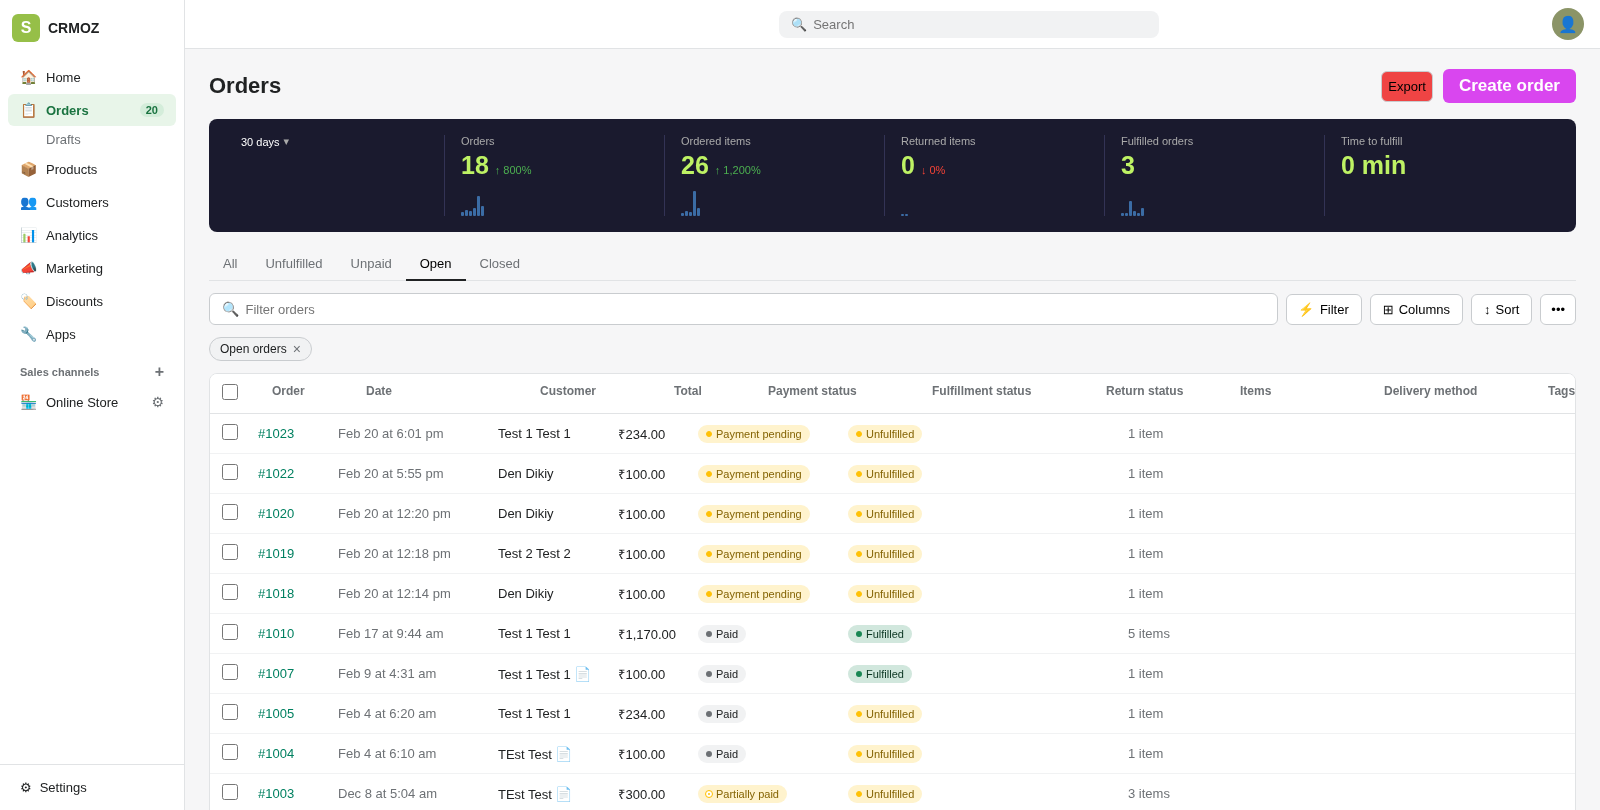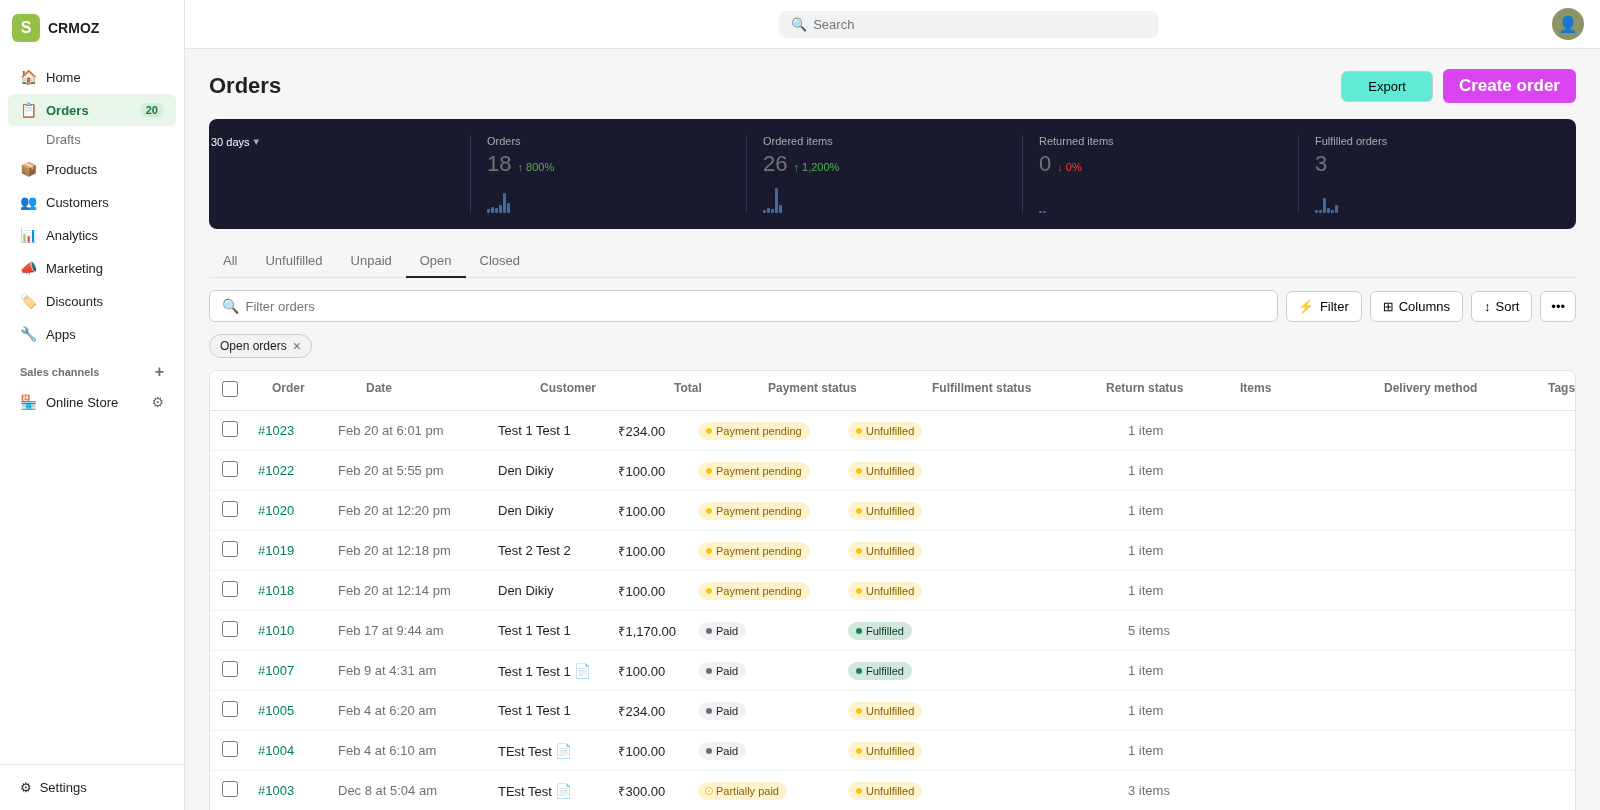--- a/index.html
+++ b/index.html
@@ -25,41 +25,41 @@
     .main { flex: 1; display: flex; flex-direction: column; overflow: hidden; }
     .topbar { background: #fff; border-bottom: 1px solid #e1e3e5; padding: 8px 16px; display: flex; align-items: center; justify-content: space-between; }
     .search-bar { display: flex; align-items: center; background: #f1f2f3; border-radius: 8px; padding: 6px 12px; gap: 6px; width: 380px; }
     .search-bar input { border: none; background: transparent; outline: none; font-size: 13px; color: #202223; width: 100%; }
     .avatar { width: 32px; height: 32px; border-radius: 50%; background: #8b9467; display: flex; align-items: center; justify-content: center; overflow: hidden; cursor: pointer; }
 
     .content { flex: 1; overflow-y: auto; padding: 20px 24px; }
     .page-header { display: flex; align-items: center; justify-content: space-between; margin-bottom: 16px; }
     .page-title { font-size: 22px; font-weight: 700; }
     .header-actions { display: flex; gap: 10px; align-items: center; }
-    .btn-secondary { background: #5eead4; border: 1px solid #c9cccf; border-radius: 6px; padding: 7px 26px; font-size: 13px; cursor: pointer; font-weight: 500; }
+    .btn-secondary { background: #ef4444; border: 1px solid #c9cccf; border-radius: 6px; padding: 7px 6px; font-size: 13px; cursor: pointer; font-weight: 500; }
     .btn-primary { background: #d946ef; color: white; border: none; border-radius: 6px; padding: 7px 16px; font-size: 17px; cursor: pointer; font-weight: 600; }
 
     
-    .stats-bar { background: #1a1a2e; border-radius: 8px; padding: 16px 2px; display: flex; gap: 0; margin-bottom: 16px; color: white; }
+    .stats-bar { background: #1a1a2e; border-radius: 8px; padding: 16px 32px; display: flex; gap: 0; margin-bottom: 16px; color: white; }
     .stat-item { flex: 1; padding: 0 16px; border-right: 1px solid #333355; }
     .stat-item:first-child { padding-left: 0; }
     .stat-item:last-child { border-right: none; }
     .stat-label { font-size: 11px; color: #aaa; margin-bottom: 4px; }
     .stat-period { display: flex; align-items: center; gap: 4px; font-size: 11px; color: #aaa; margin-bottom: 8px; }
     .stat-period .period-value { color: white; font-weight: 500; }
-    .stat-value { font-size: 22px; font-weight: 400; color: #737373; }
+    .stat-value { font-size: 25px; font-weight: 700; color: #bef264; }
     .stat-change { font-size: 11px; color: #4caf50; margin-left: 6px; }
     .stat-change.down { color: #f44336; }
     .stat-mini-chart { height: 30px; display: flex; align-items: flex-end; gap: 1px; margin-top: 6px; }
     .chart-bar { width: 3px; border-radius: 1px; background: #4a90d9; opacity: 0.7; }
 
     
     .tabs { display: flex; gap: 0; border-bottom: 1px solid #e1e3e5; margin-bottom: 12px; }
     .tab { padding: 8px 14px; cursor: pointer; font-size: 13px; color: #6d7175; border-bottom: 2px solid transparent; margin-bottom: -1px; }
-    .tab.active { color: #737373; border-bottom-color: #202223; font-weight: 500; }
+    .tab.active { color: #000000; border-bottom-color: #202223; font-weight: 500; }
 
     
     .filter-bar { display: flex; align-items: center; gap: 8px; margin-bottom: 12px; }
     .filter-search { flex: 1; display: flex; align-items: center; background: #fff; border: 1px solid #c9cccf; border-radius: 6px; padding: 7px 12px; gap: 6px; }
     .filter-search input { border: none; outline: none; font-size: 13px; color: #6d7175; width: 100%; }
     .filter-btn { display: flex; align-items: center; gap: 5px; background: #fff; border: 1px solid #c9cccf; border-radius: 6px; padding: 7px 12px; font-size: 13px; cursor: pointer; font-weight: 500; white-space: nowrap; }
     .more-btn { background: #fff; border: 1px solid #c9cccf; border-radius: 6px; padding: 7px 10px; font-size: 13px; cursor: pointer; }
 
     
     .active-filters { display: flex; gap: 8px; margin-bottom: 12px; }
@@ -228,20 +228,24 @@
           <span class="stat-value">3</span>
         </div>
         <div class="stat-mini-chart">
           <div class="chart-bar" style="height:3px; background:#4a90d9;"></div>
             <div class="chart-bar" style="height:3px; background:#4a90d9;"></div>
             <div class="chart-bar" style="height:15px; background:#4a90d9;"></div>
             <div class="chart-bar" style="height:5px; background:#4a90d9;"></div>
             <div class="chart-bar" style="height:3px; background:#4a90d9;"></div>
             <div class="chart-bar" style="height:8px; background:#4a90d9;"></div>
         </div>
+      </div>
+      <div class="stat-item">
+        <div class="stat-label">Time to fulfill</div>
+        <span class="stat-value">0 min</span>
       </div>
     </div>
 
     <div class="tabs">
       <div class="tab"><span>All</span></div>
       <div class="tab"><span>Unfulfilled</span></div>
       <div class="tab"><span>Unpaid</span></div>
       <div class="tab active"><span>Open</span></div>
       <div class="tab"><span>Closed</span></div>
     </div>

